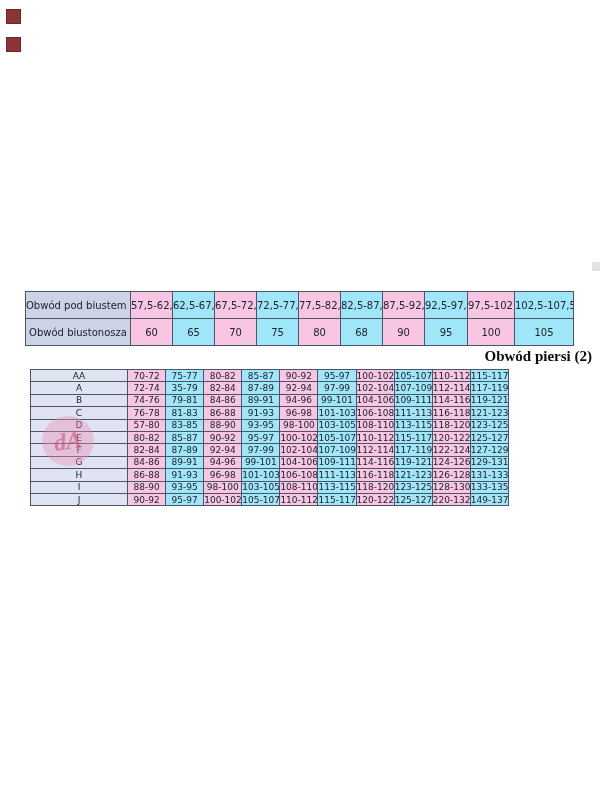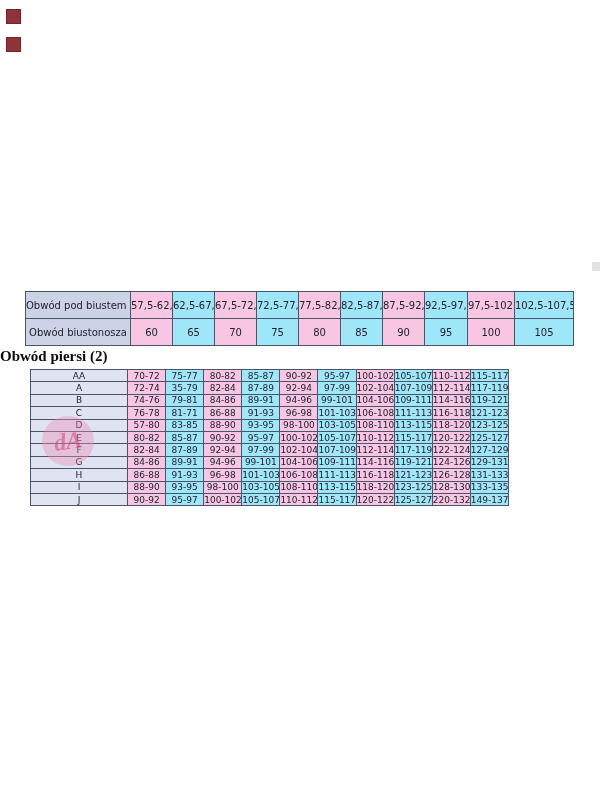--- a/index.html
+++ b/index.html
@@ -19,21 +19,21 @@
   #underbust-table{left:25px;top:291px;width:548px;}
   #underbust-table th{background:#ccd3e6;font-size:10px;height:26px;}
   #underbust-table td{font-size:10px;height:26px;}
   #cup-table{left:30px;top:369px;width:479px;}
   #cup-table th{background:#dfe3f2;font-size:9px;height:11.4px;}
   #cup-table td{font-size:9px;height:11.4px;}
   .pink{background:#f8c6e2;}
   .cyan{background:#9fe6f8;}
   #page-title{
     position:absolute;left:0;top:348px;width:592px;margin:0;
-    text-align:left;font-family:"Liberation Serif","DejaVu Serif",serif;
+    text-align:right;font-family:"Liberation Serif","DejaVu Serif",serif;
     font-weight:bold;font-size:15px;color:#0c0c0c;
   }
   #watermark{
     position:absolute;left:42px;top:416px;width:52px;height:50px;
     border-radius:50%;background:rgba(238,140,180,0.40);
     display:flex;align-items:center;justify-content:center;
     pointer-events:none;z-index:5;
   }
   #watermark .wm-glyph{
     font-family:"Liberation Serif","DejaVu Serif",serif;font-style:italic;font-weight:bold;
@@ -75,21 +75,21 @@
         <td class="pink">97,5-102,5</td>
         <td class="cyan">102,5-107,5</td>
       </tr>
       <tr>
         <th>Obwód biustonosza</th>
         <td class="pink">60</td>
         <td class="cyan">65</td>
         <td class="pink">70</td>
         <td class="cyan">75</td>
         <td class="pink">80</td>
-        <td class="cyan">85</td>
+        <td class="cyan">68</td>
         <td class="pink">90</td>
         <td class="cyan">95</td>
         <td class="pink">100</td>
         <td class="cyan">105</td>
       </tr>
     </tbody>
 </table>
 
 <h2 id="page-title">Obwód piersi (2)</h2>
 
@@ -143,21 +143,21 @@
         <td class="pink">94-96</td>
         <td class="cyan">99-101</td>
         <td class="pink">104-106</td>
         <td class="cyan">109-111</td>
         <td class="pink">114-116</td>
         <td class="cyan">119-121</td>
       </tr>
       <tr>
         <th>C</th>
         <td class="pink">76-78</td>
-        <td class="cyan">81-71</td>
+        <td class="cyan">81-83</td>
         <td class="pink">86-88</td>
         <td class="cyan">91-93</td>
         <td class="pink">96-98</td>
         <td class="cyan">101-103</td>
         <td class="pink">106-108</td>
         <td class="cyan">111-113</td>
         <td class="pink">116-118</td>
         <td class="cyan">121-123</td>
       </tr>
       <tr>

